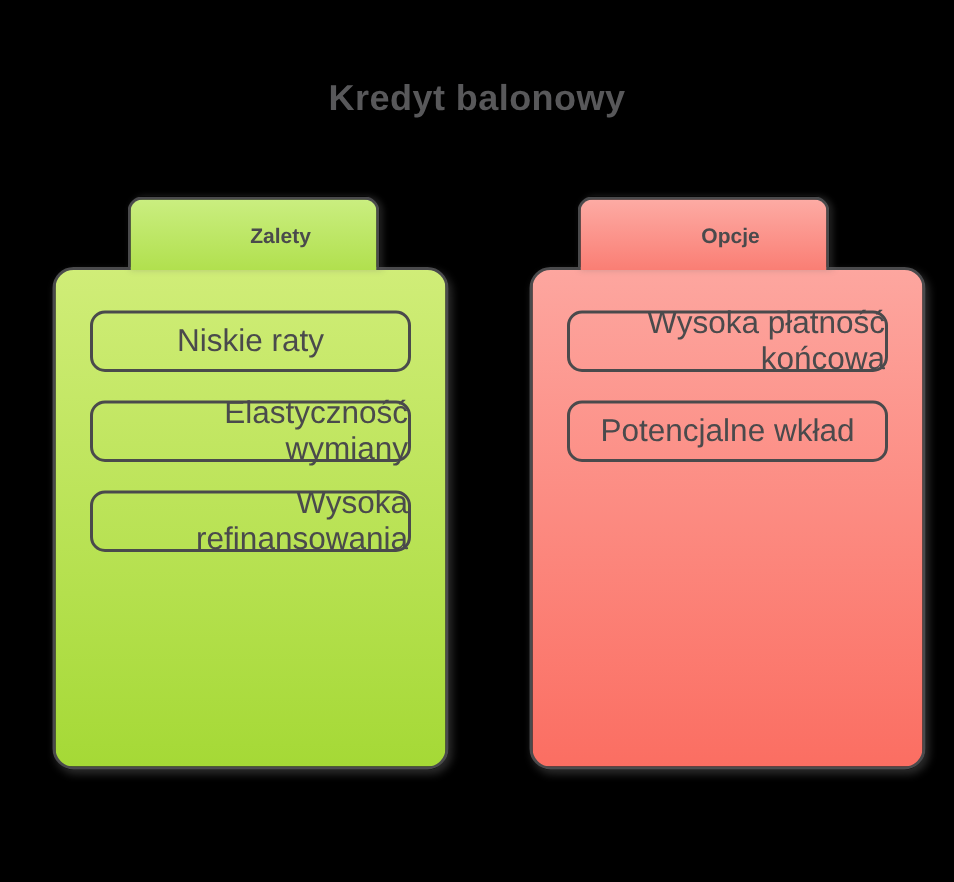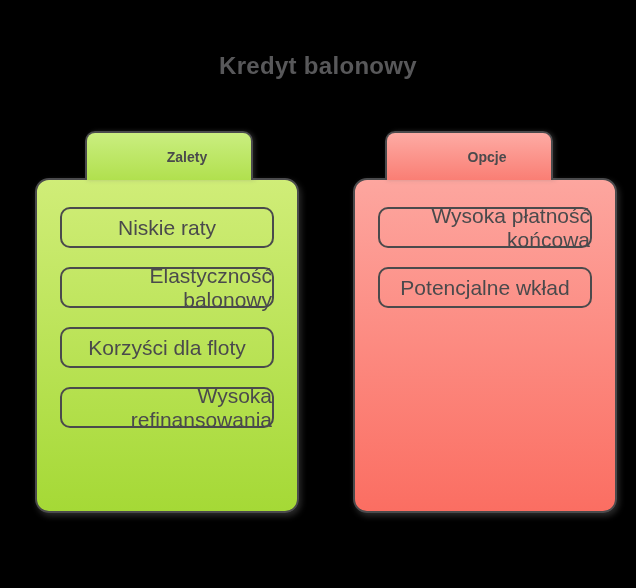--- a/index.html
+++ b/index.html
@@ -104,26 +104,23 @@
       <span>Zalety</span>
     </div>
     <div class="card">
 
         <div class="item">
           <span>Niskie raty</span>
         </div>
 
 
         <div class="item">
-          <span>Elastyczność balonowy</span>
+          <span>Elastyczność wymiany</span>
         </div>
 
-        <div class="item">
-          <span>Korzyści dla floty</span>
-        </div>
 
         <div class="item">
           <span>Wysoka refinansowania</span>
         </div>
       </div>
   </section>
 
   <section class="column cons">
     <div class="tab">
       <span>Opcje</span>

